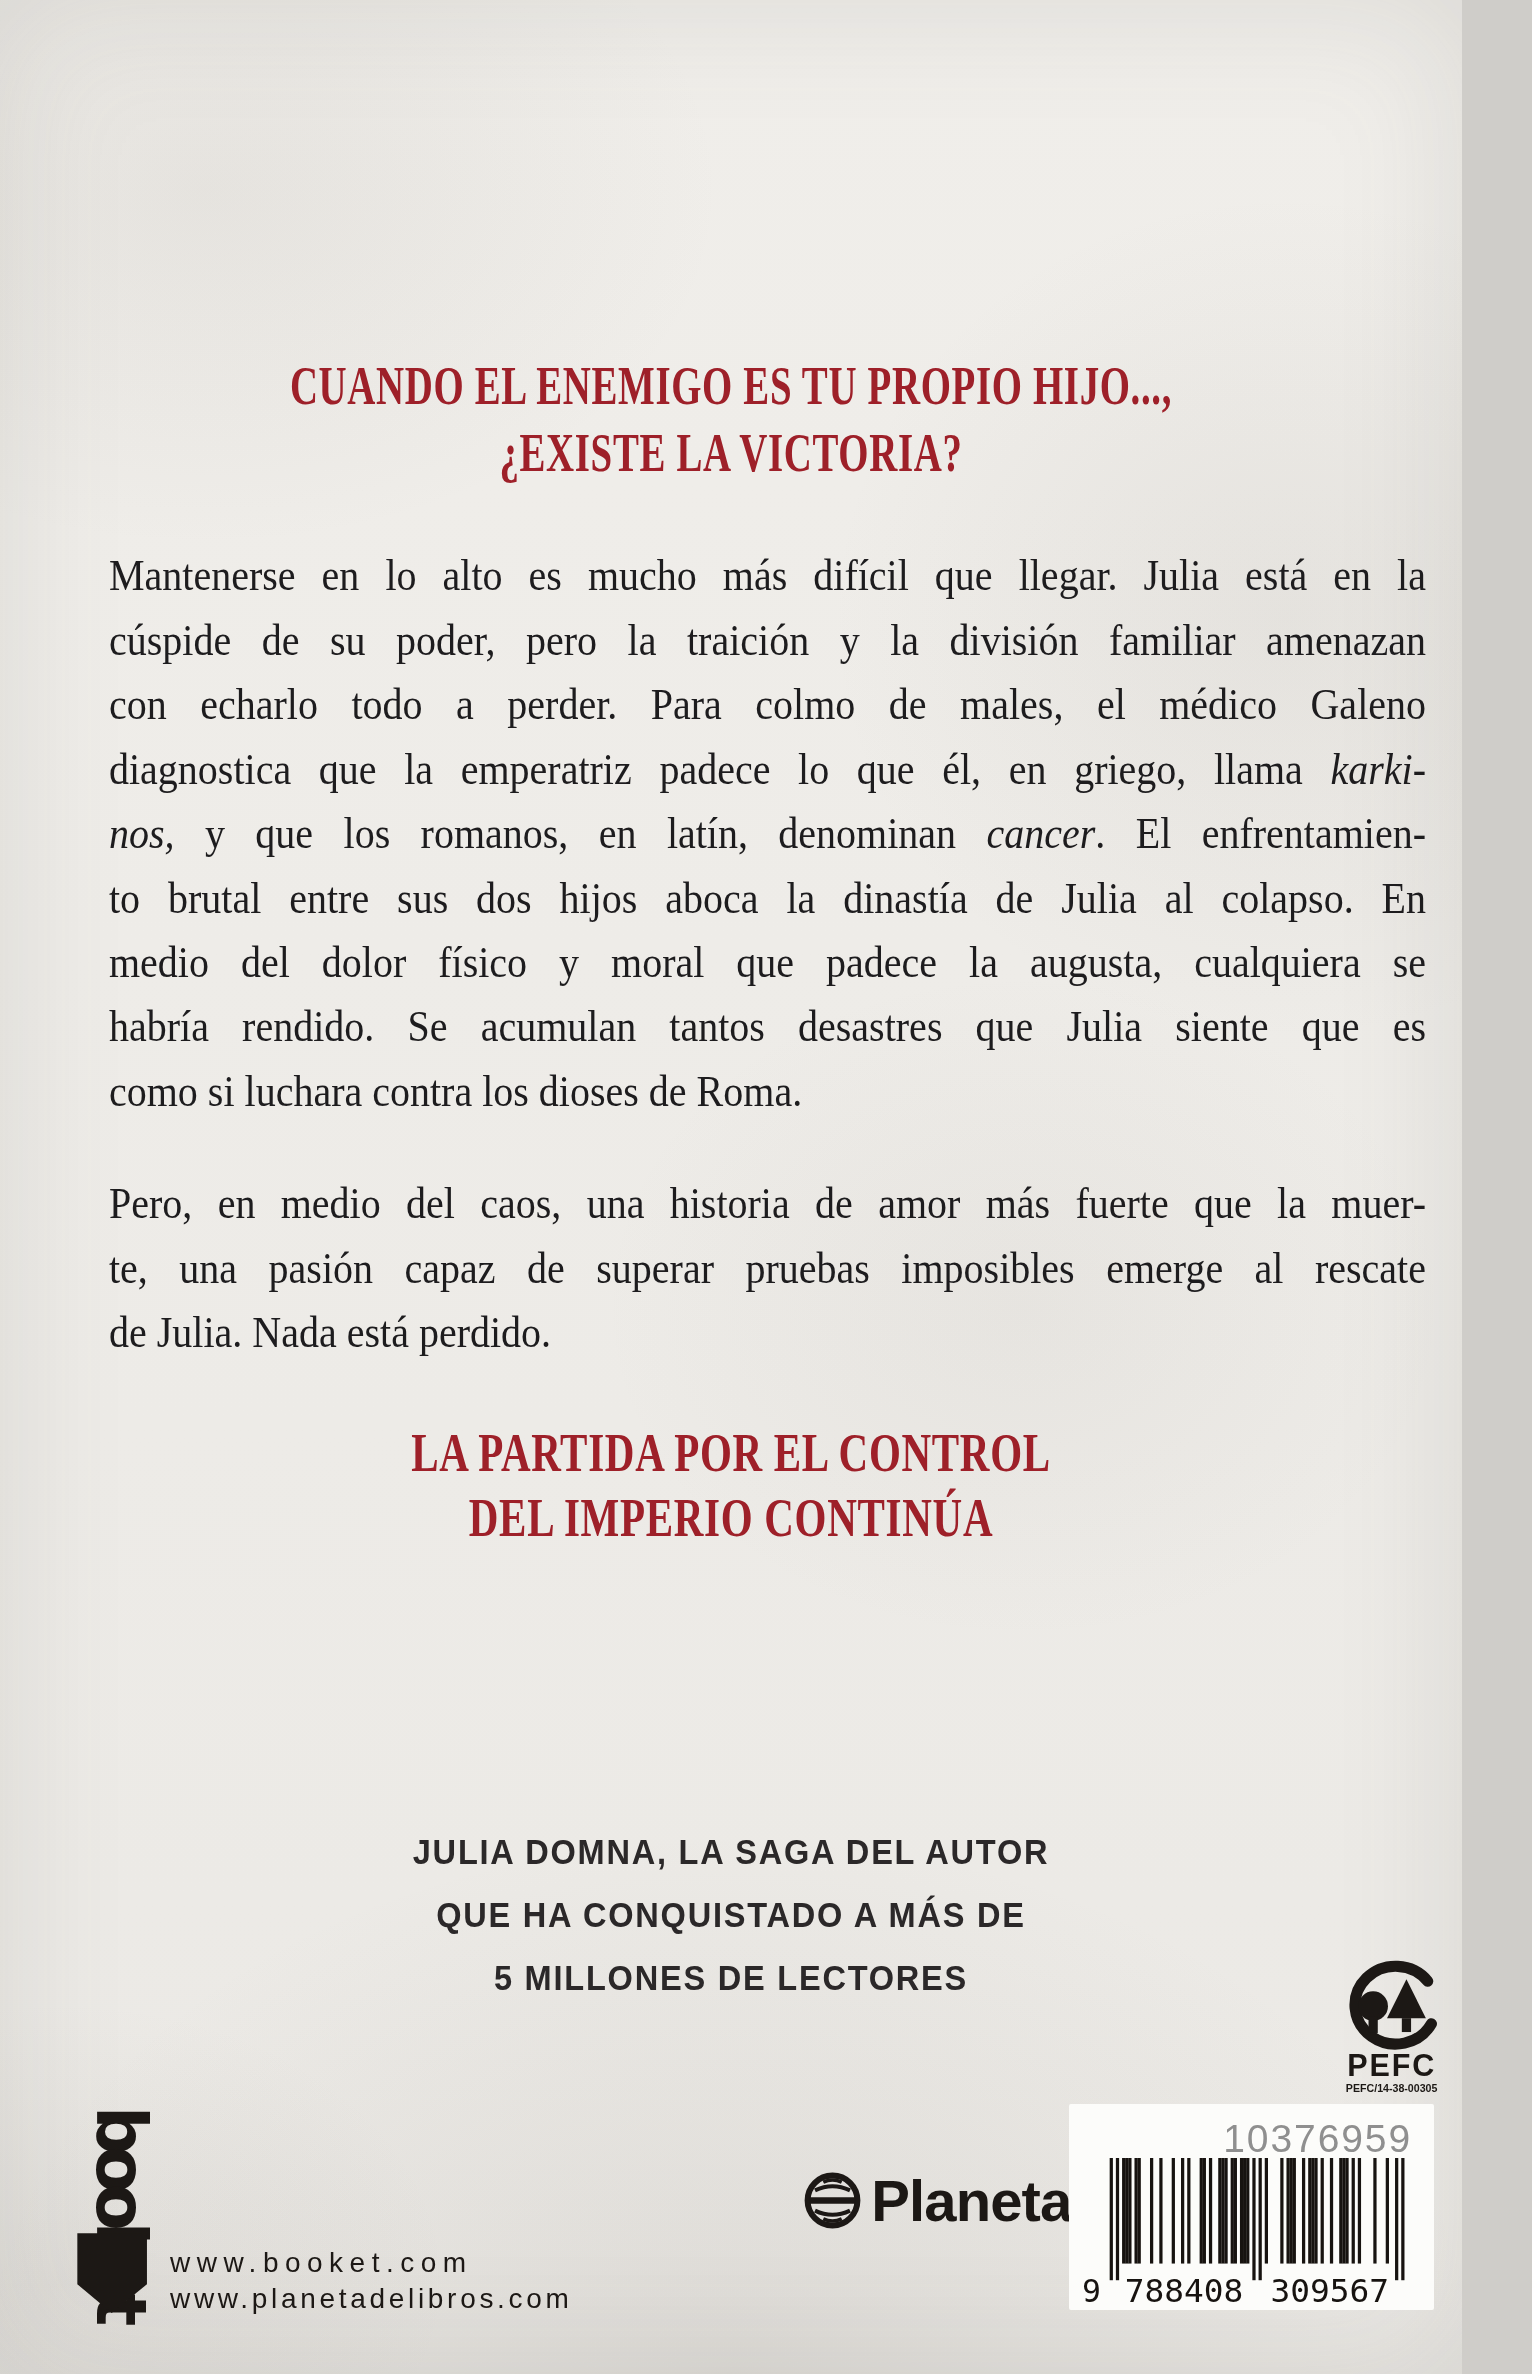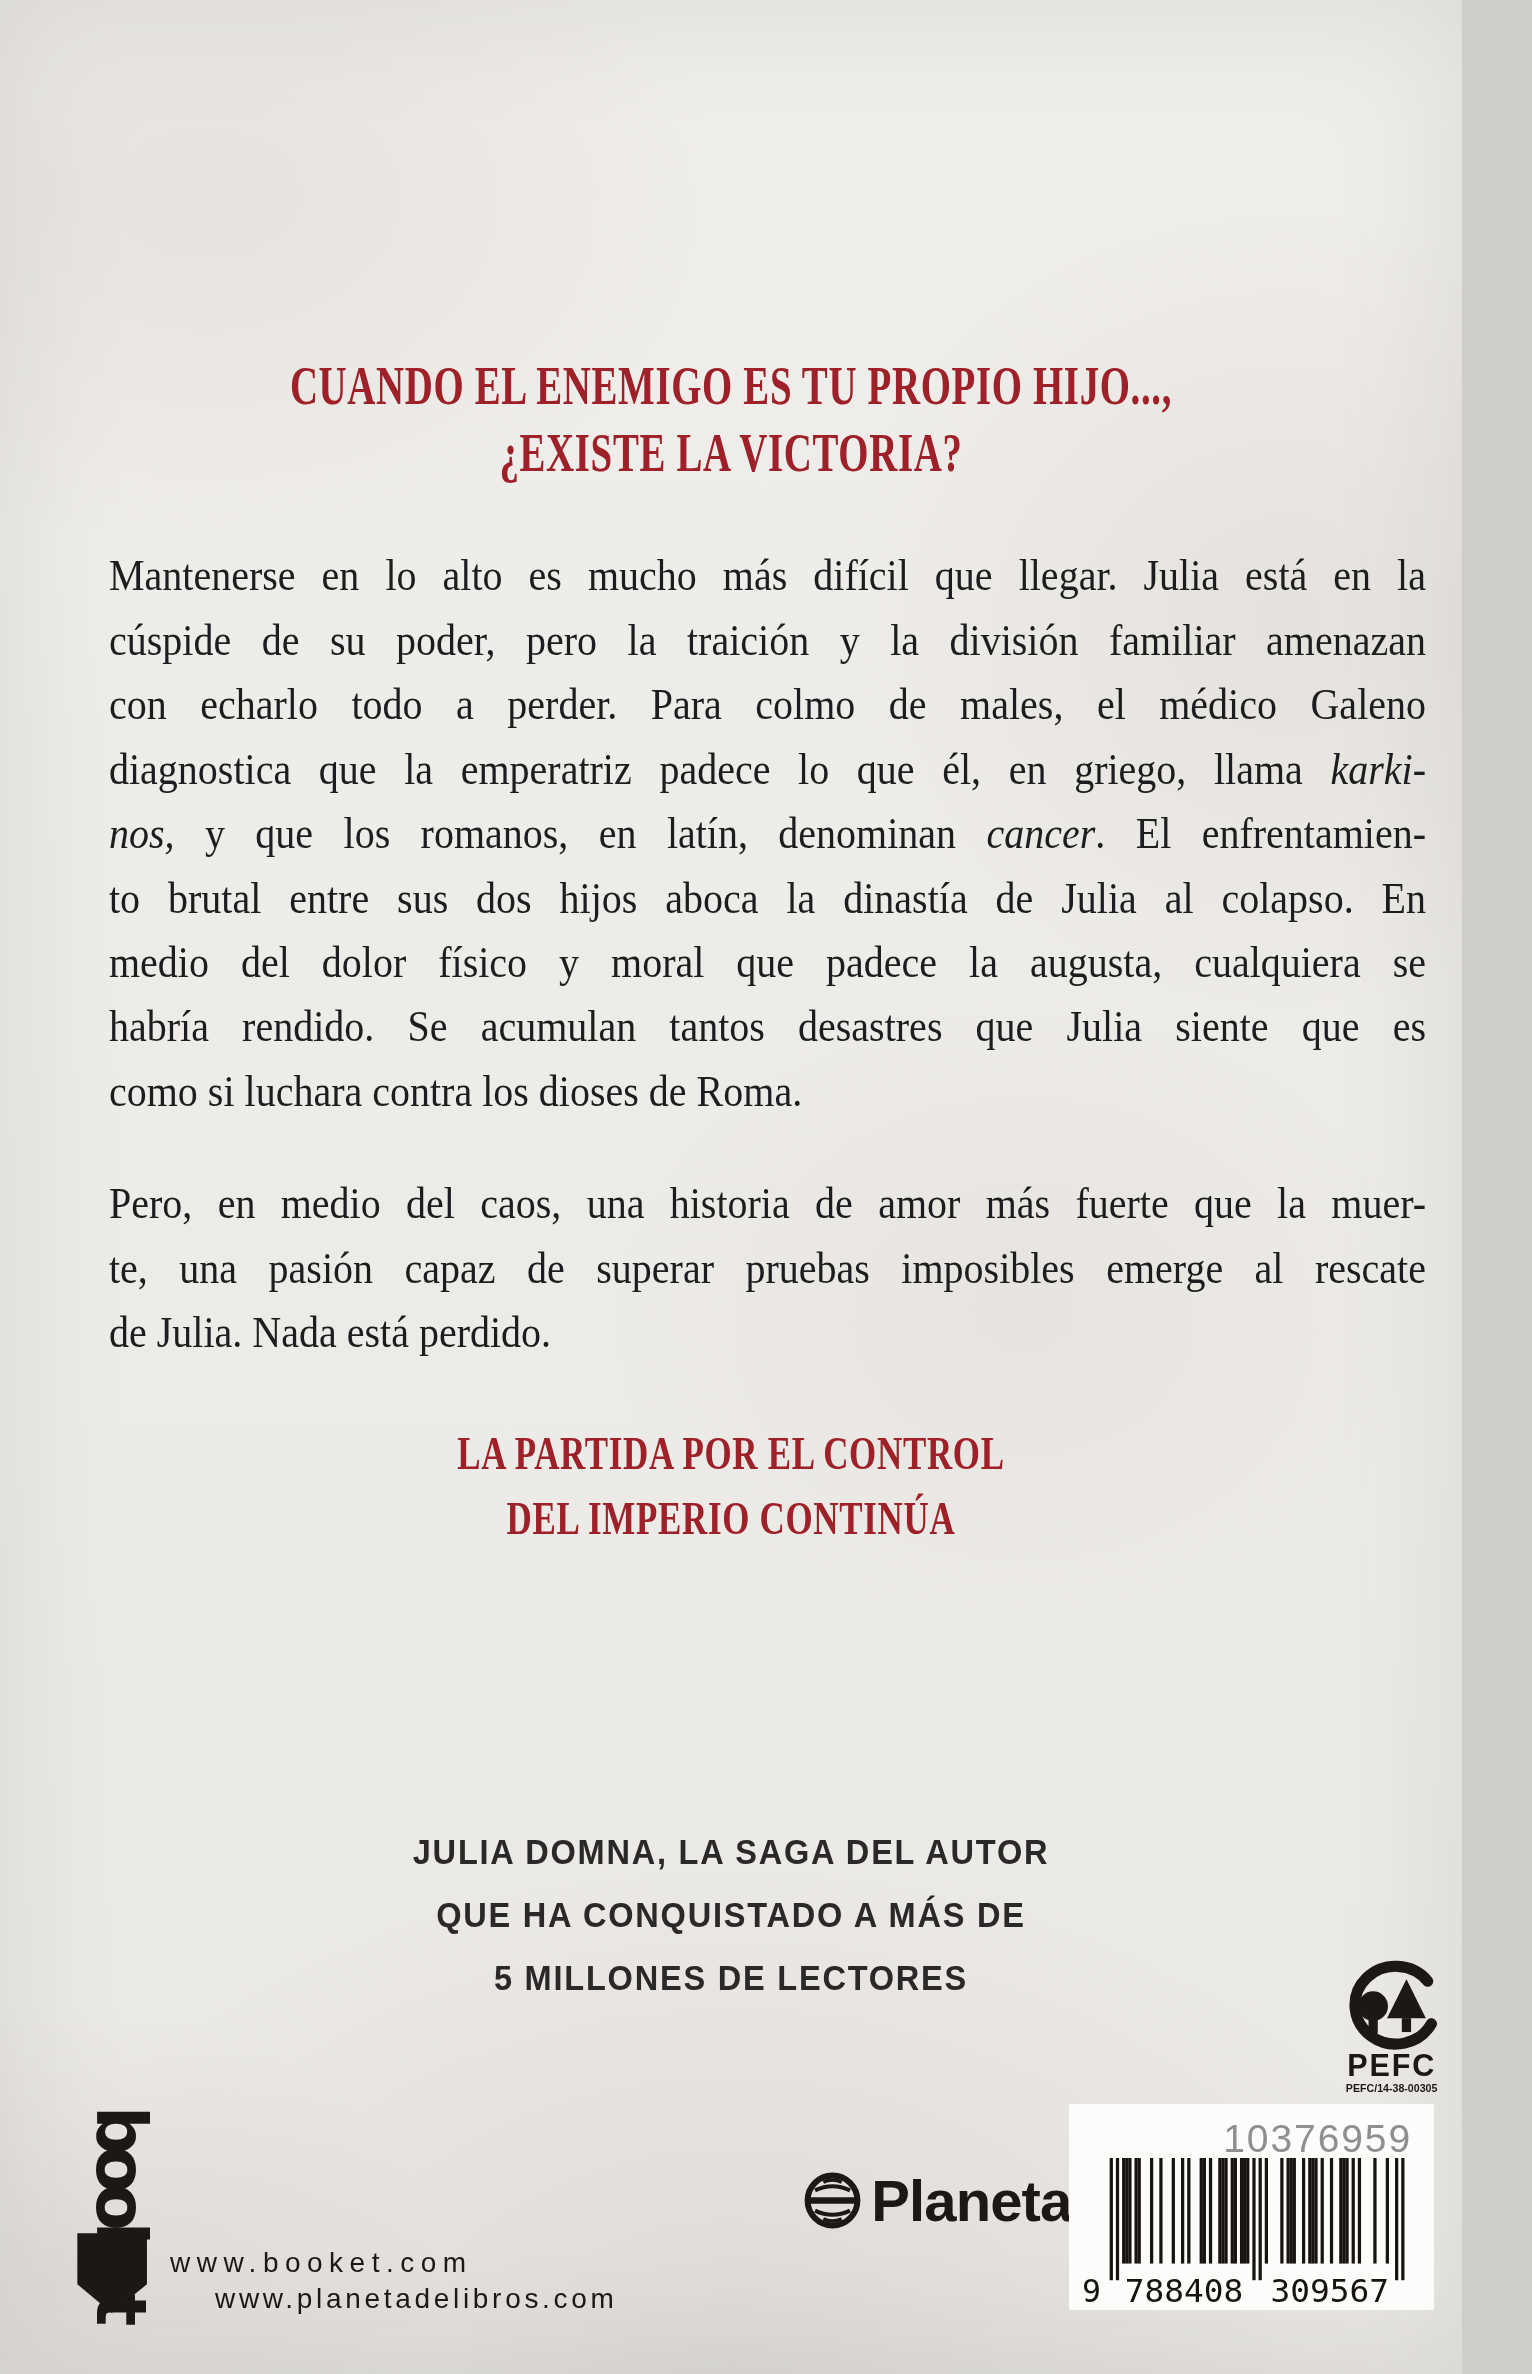--- a/index.html
+++ b/index.html
@@ -11,21 +11,21 @@
       radial-gradient(761px 705px at 88% 26%, rgba(140,134,126,0.10), transparent 60%),
       radial-gradient(705px 557px at 70% 55%, rgba(140,134,126,0.07), transparent 60%),
       radial-gradient(1113px 798px at 50% 100%, rgba(120,114,106,0.12), transparent 68%),
       radial-gradient(649px 464px at 4% 96%, rgba(120,114,106,0.10), transparent 60%),
       linear-gradient(#f0eeea,#ebe9e5);
     box-shadow:inset 0 0 130px rgba(95,90,84,0.14);
   }
   
   .redblock{position:absolute;left:0;right:0;text-align:center;color:var(--red);font-weight:700;}
   .headline{top:353px;font-size:54px;line-height:67px;}
-  .tagline{top:1421px;font-size:46px;line-height:65px;}
+  .tagline{top:1421px;font-size:54px;line-height:65px;}
   .hline{display:block;white-space:nowrap;transform:scaleX(0.72);transform-origin:50% 50%;letter-spacing:0.9px;}
   .tagline .hline{transform:scaleX(0.76);}
   
   .para{position:absolute;left:109px;width:1317px;color:var(--ink);font-size:40px;transform:scale(1,1.13);transform-origin:0 0;}
   .para-1{top:543px;}
   .para-2{top:1171px;}
   .bline{line-height:57px;text-align:justify;text-align-last:justify;}
   .bline.last{text-align-last:left;}
   .it{font-style:italic;}
   
@@ -33,21 +33,21 @@
          font-family:"Liberation Sans","DejaVu Sans",sans-serif;font-weight:700;
          font-size:35px;line-height:63px;}
   .promo .hline{transform:scaleX(0.93);letter-spacing:1.9px;}
   
   .pefc{position:absolute;left:1338px;top:1957px;width:111px;text-align:left;color:var(--black);}
   
   .booket{position:absolute;left:67px;top:2093px;width:107px;height:246px;}
   .urls{position:absolute;left:170px;top:2245px;font-family:"Liberation Sans","DejaVu Sans",sans-serif;
         font-weight:400;color:var(--black);font-size:28px;line-height:36px;}
   .url-0{letter-spacing:6.5px;}
-  .url-1{letter-spacing:3.7px;margin-left:45px;}
+  .url-1{letter-spacing:3.7px;}
   .planeta{position:absolute;left:803px;top:2167px;display:flex;align-items:center;gap:9.3px;color:var(--black);text-align:center;}
   .planeta-word{font-family:"Liberation Sans","DejaVu Sans",sans-serif;font-weight:700;font-size:58px;letter-spacing:-0.9px;}
   
   .barcode{position:absolute;left:1069px;top:2104px;width:365px;height:206px;background:#fcfcfa;border-radius:1.9px;}
   .sku{position:absolute;right:22px;top:13px;font-family:Liberation Sans, sans-serif;
        font-size:39px;color:#8f8f8f;letter-spacing:1.9px;font-weight:400;}
   .bars{position:absolute;left:9.3px;top:54px;}
 </style>
 </head>
 <body>

